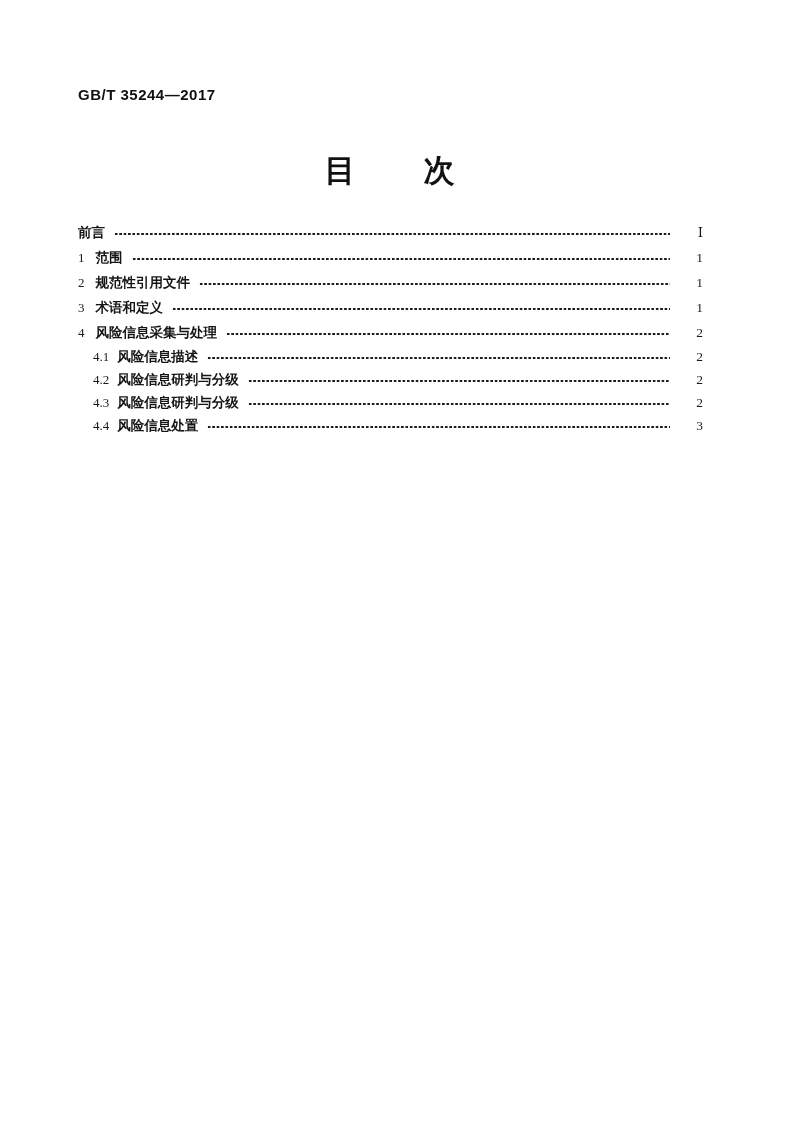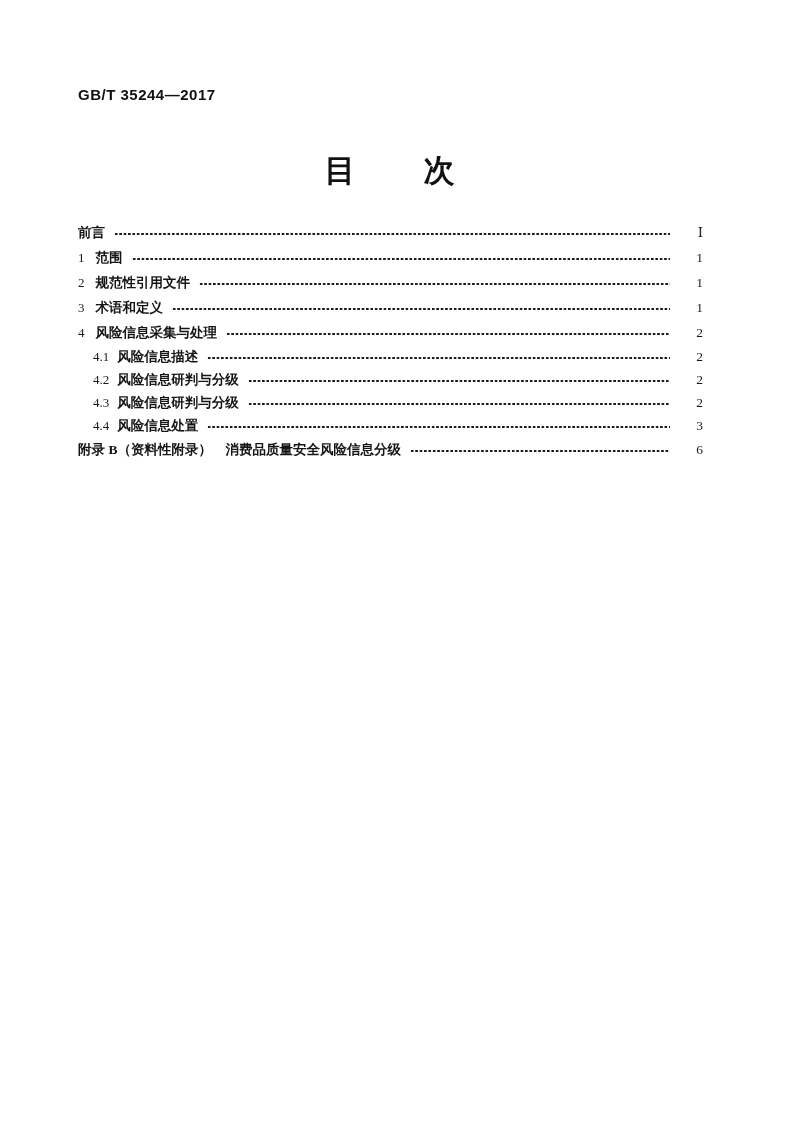--- a/index.html
+++ b/index.html
@@ -152,22 +152,16 @@
     </div>
 
     <div class="toc-row sub">
       <span class="num">4.4</span>
       <span class="label">风险信息处置</span>
       <span class="leader"></span>
       <span class="pnum">3</span>
     </div>
 
 
-    <div class="toc-row">
-
-      <span class="label">附录 B（资料性附录）　消费品质量安全风险信息分级</span>
-      <span class="leader"></span>
-      <span class="pnum">6</span>
-    </div>
 
 
   </div>
 </div>
 
 </body></html>

